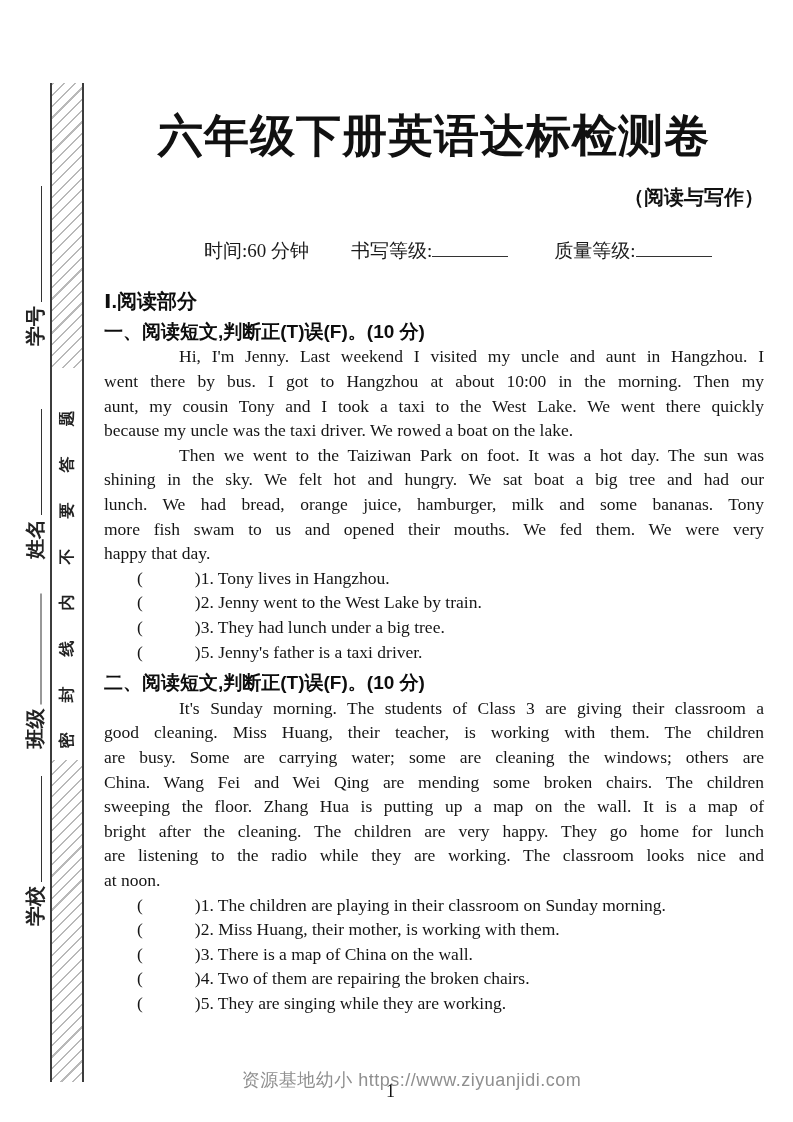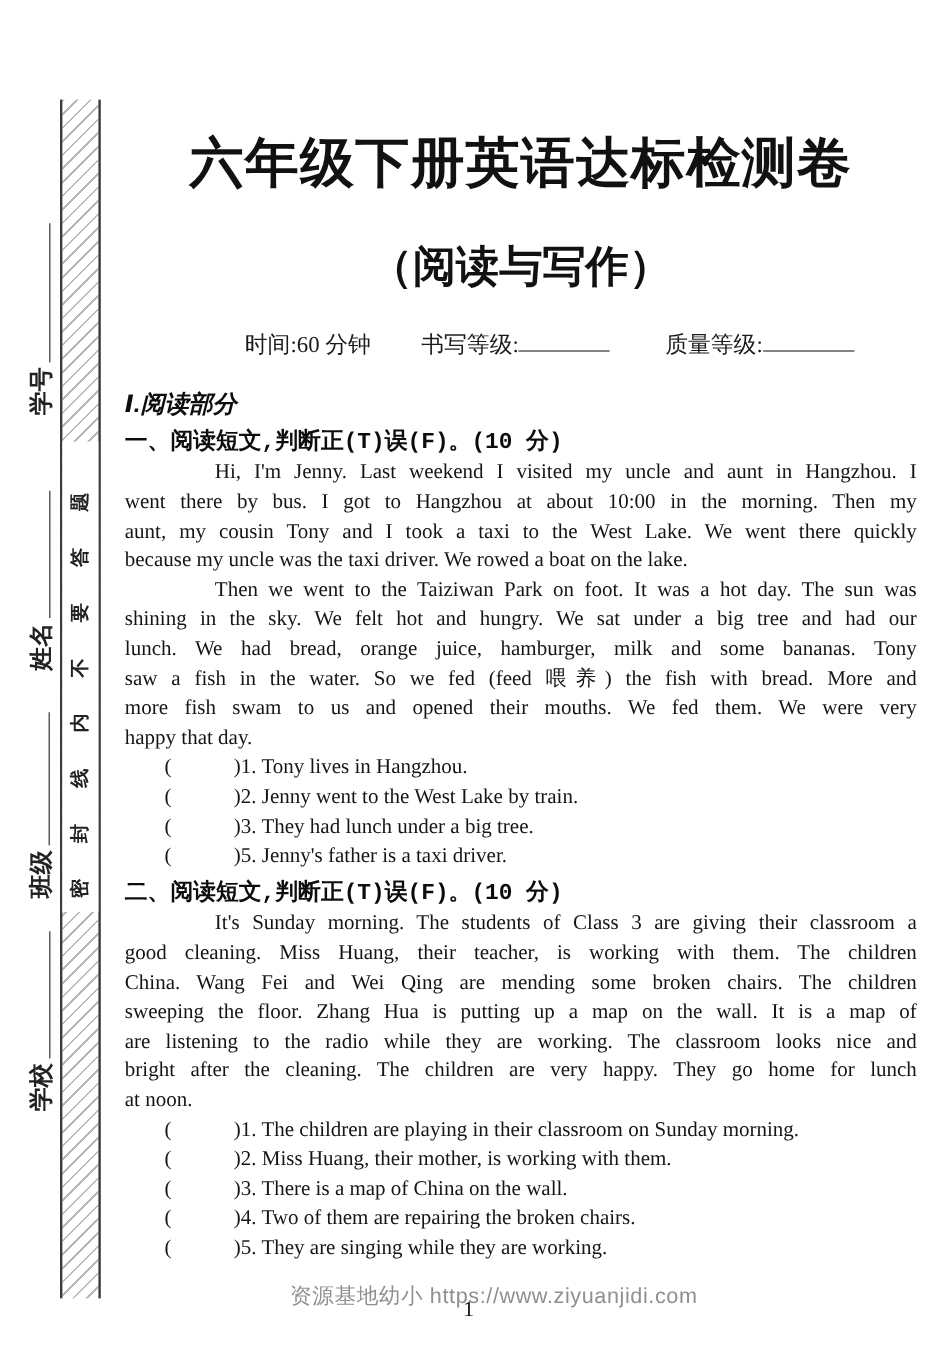--- a/index.html
+++ b/index.html
@@ -42,37 +42,37 @@
 
   
   .content{position:absolute;left:104px;top:110px;width:660px;}
   .title{
     font-family:"Liberation Sans","DejaVu Sans",sans-serif;
     font-weight:800;font-size:45px;letter-spacing:1px;text-align:center;
     color:#111;line-height:1.15;
   }
   .subtitle{
     font-family:"Liberation Sans","DejaVu Sans",sans-serif;
-    font-weight:bold;font-size:36px;text-align:center;margin-top:36px;color:#111;
+    font-weight:bold;font-size:20px;text-align:right;margin-top:22px;color:#111;
   }
   .info-row{
     display:flex;align-items:flex-end;margin-top:27px;font-size:19px;color:#1a1a1a;
     font-family:"Liberation Serif","DejaVu Serif",serif;
   }
   .info-row .i1{margin-left:100px;}
   .info-row .i2{margin-left:42px;}
   .info-row .i3{margin-left:46px;text-align:right;}
   .blank-line{display:inline-block;width:76px;border-bottom:1.5px solid #333;height:2px;vertical-align:baseline;}
 
   .part-header{
     font-family:"Liberation Sans","DejaVu Sans",sans-serif;
-    font-weight:bold;font-size:20px;margin-top:25px;color:#0d0d0d;line-height:1.2;font-style:italic;
+    font-weight:bold;font-size:20px;margin-top:25px;color:#0d0d0d;line-height:1.2;
   }
   .sec-heading{
-    font-family:Liberation Mono, monospace;
+    font-family:Liberation Sans, sans-serif;
     font-weight:bold;font-size:19px;margin-top:7px;color:#0d0d0d;line-height:1.3;
   }
   .passage{font-size:17.5px;line-height:24.6px;color:#151515;}
   .pline{text-align:justify;text-align-last:justify;white-space:normal;}
   .pline.first{text-indent:75px;}
   .pline.last{text-align-last:left;}
 
   .questions{font-size:17.5px;line-height:24.6px;color:#151515;}
   .qline{padding-left:33px;}
   .qline .gap{display:inline-block;width:52px;}
@@ -129,43 +129,43 @@
   <div class="sec-heading">一、阅读短文,判断正(T)误(F)。(10 分)</div>
   <div class="passage">
       <div class="para">
         <div class="pline first">Hi, I'm Jenny. Last weekend I visited my uncle and aunt in Hangzhou. I</div>
         <div class="pline">went there by bus. I got to Hangzhou at about 10:00 in the morning. Then my</div>
         <div class="pline">aunt, my cousin Tony and I took a taxi to the West Lake. We went there quickly</div>
         <div class="pline last">because my uncle was the taxi driver. We rowed a boat on the lake.</div>
       </div>
       <div class="para">
         <div class="pline first">Then we went to the Taiziwan Park on foot. It was a hot day. The sun was</div>
-        <div class="pline">shining in the sky. We felt hot and hungry. We sat under a big tree and had our</div>
+        <div class="pline">shining in the sky. We felt hot and hungry. We sat boat a big tree and had our</div>
         <div class="pline">lunch. We had bread, orange juice, hamburger, milk and some bananas. Tony</div>
-        <div class="pline">saw a fish in the water. So we fed (feed 喂养) the fish with bread. More and</div>
         <div class="pline">more fish swam to us and opened their mouths. We fed them. We were very</div>
         <div class="pline last">happy that day.</div>
       </div>
     </div>
   <div class="questions">
       <div class="qline"><span class="br">(</span><span class="gap"></span><span class="br">)</span><span class="qtext">1. Tony lives in Hangzhou.</span></div>
       <div class="qline"><span class="br">(</span><span class="gap"></span><span class="br">)</span><span class="qtext">2. Jenny went to the West Lake by train.</span></div>
       <div class="qline"><span class="br">(</span><span class="gap"></span><span class="br">)</span><span class="qtext">3. They had lunch under a big tree.</span></div>
       <div class="qline"><span class="br">(</span><span class="gap"></span><span class="br">)</span><span class="qtext">5. Jenny's father is a taxi driver.</span></div>
     </div>
 
   <div class="sec-heading">二、阅读短文,判断正(T)误(F)。(10 分)</div>
   <div class="passage">
       <div class="para">
         <div class="pline first">It's Sunday morning. The students of Class 3 are giving their classroom a</div>
         <div class="pline">good cleaning. Miss Huang, their teacher, is working with them. The children</div>
+        <div class="pline">are busy. Some are carrying water; some are cleaning the windows; others are</div>
         <div class="pline">China. Wang Fei and Wei Qing are mending some broken chairs. The children</div>
         <div class="pline">sweeping the floor. Zhang Hua is putting up a map on the wall. It is a map of</div>
+        <div class="pline">bright after the cleaning. The children are very happy. They go home for lunch</div>
         <div class="pline">are listening to the radio while they are working. The classroom looks nice and</div>
-        <div class="pline">bright after the cleaning. The children are very happy. They go home for lunch</div>
         <div class="pline last">at noon.</div>
       </div>
     </div>
   <div class="questions">
       <div class="qline"><span class="br">(</span><span class="gap"></span><span class="br">)</span><span class="qtext">1. The children are playing in their classroom on Sunday morning.</span></div>
       <div class="qline"><span class="br">(</span><span class="gap"></span><span class="br">)</span><span class="qtext">2. Miss Huang, their mother, is working with them.</span></div>
       <div class="qline"><span class="br">(</span><span class="gap"></span><span class="br">)</span><span class="qtext">3. There is a map of China on the wall.</span></div>
       <div class="qline"><span class="br">(</span><span class="gap"></span><span class="br">)</span><span class="qtext">4. Two of them are repairing the broken chairs.</span></div>
       <div class="qline"><span class="br">(</span><span class="gap"></span><span class="br">)</span><span class="qtext">5. They are singing while they are working.</span></div>
     </div>

